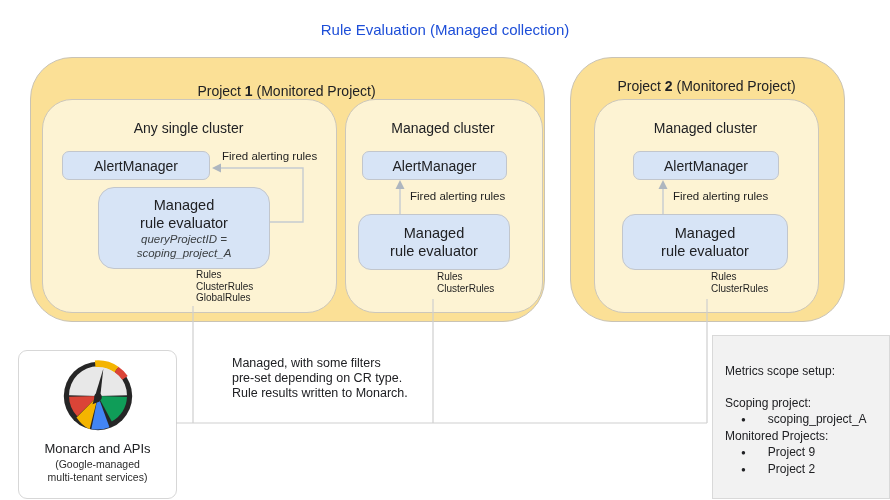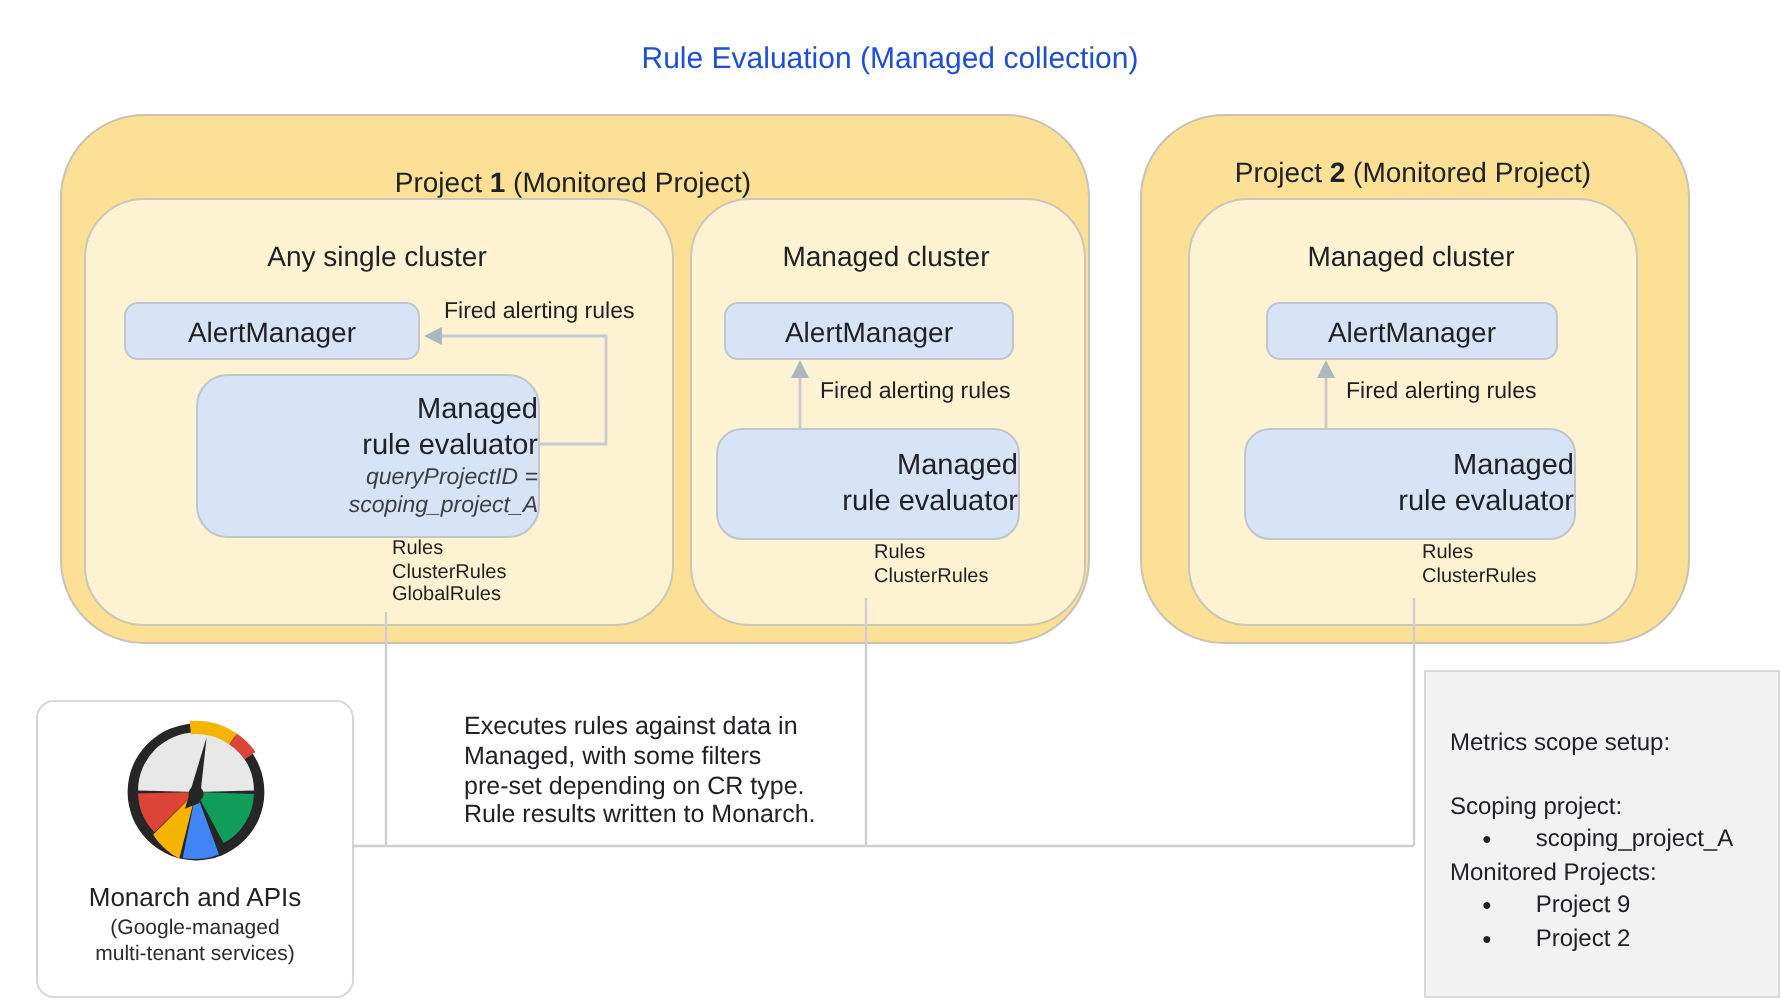--- a/index.html
+++ b/index.html
@@ -9,21 +9,21 @@
   .center{text-align:center;}
   .page-title{font-size:15px;color:#1d4ed8;}
   .project-box{background:#FBE096;border:1px solid #c9c3b5;border-radius:42px;}
   .project-title{font-size:14px;}
   .project-title b{font-weight:bold;}
   .cluster-box{background:#FDF3D3;border:1px solid #ccc7bb;border-radius:30px;}
   .cluster-title{font-size:14px;}
   .node{background:#D7E4F6;border:1px solid #c2c6cc;display:flex;flex-direction:column;
         align-items:center;justify-content:center;}
   .am{border-radius:7px;font-size:14px;}
-  .eval{border-radius:16px;align-items:flex-end;}
+  .eval{border-radius:16px;}
   .eval .l{font-size:14.5px;line-height:18px;}
   .eval .n{font-size:11.5px;line-height:14px;font-style:italic;color:#3c4043;}
   .fired{font-size:11.5px;color:#1f1f1f;white-space:nowrap;}
   .rules{font-size:10px;line-height:11.5px;color:#1f1f1f;}
   .monarch-box{background:#ffffff;border:1px solid #d7d7d7;border-radius:9px;}
   .monarch-title{font-size:13px;}
   .monarch-sub{font-size:10.5px;line-height:13px;color:#2b2b2b;}
   .note{font-size:12.5px;line-height:14.8px;}
   .metrics-box{background:#F2F2F2;border:1px solid #d9d9d9;font-size:12px;line-height:16px;}
   .metrics-inner{padding:27px 10px 0 12px;}
@@ -99,21 +99,20 @@
       <path d="M59.5,12.1 A34,34 0 0 1 68.4,20.9" stroke="#DB4437" stroke-width="7" fill="none"></path>
       <polygon points="45.6,11.2 34.2,48.8 41.8,45.8" fill="#262626"></polygon>
       <circle cx="40" cy="41" r="4" fill="#262626"></circle>
     </svg>
     <div class="abs center monarch-title" style="left:0;top:90px;width:157px;">Monarch and APIs</div>
     <div class="abs center monarch-sub" style="left:0;top:120px;width:157px;">multi-tenant services)</div>
     <div class="abs center monarch-sub" style="left:0;top:107px;width:157px;">(Google-managed</div>
   </div>
 
   <div class="abs note" style="left:232px;top:356px;">
-    <div>Executes rules against data in</div>
     <div>Managed, with some filters</div>
     <div>pre-set depending on CR type.</div>
     <div>Rule results written to Monarch.</div>
   </div>
 
   <div class="abs metrics-box" style="left:712px;top:335px;width:176px;height:162px;">
     <div class="metrics-inner">
       <div>Metrics scope setup:</div>
       <div class="gap"></div>
       <div>Scoping project:</div>

